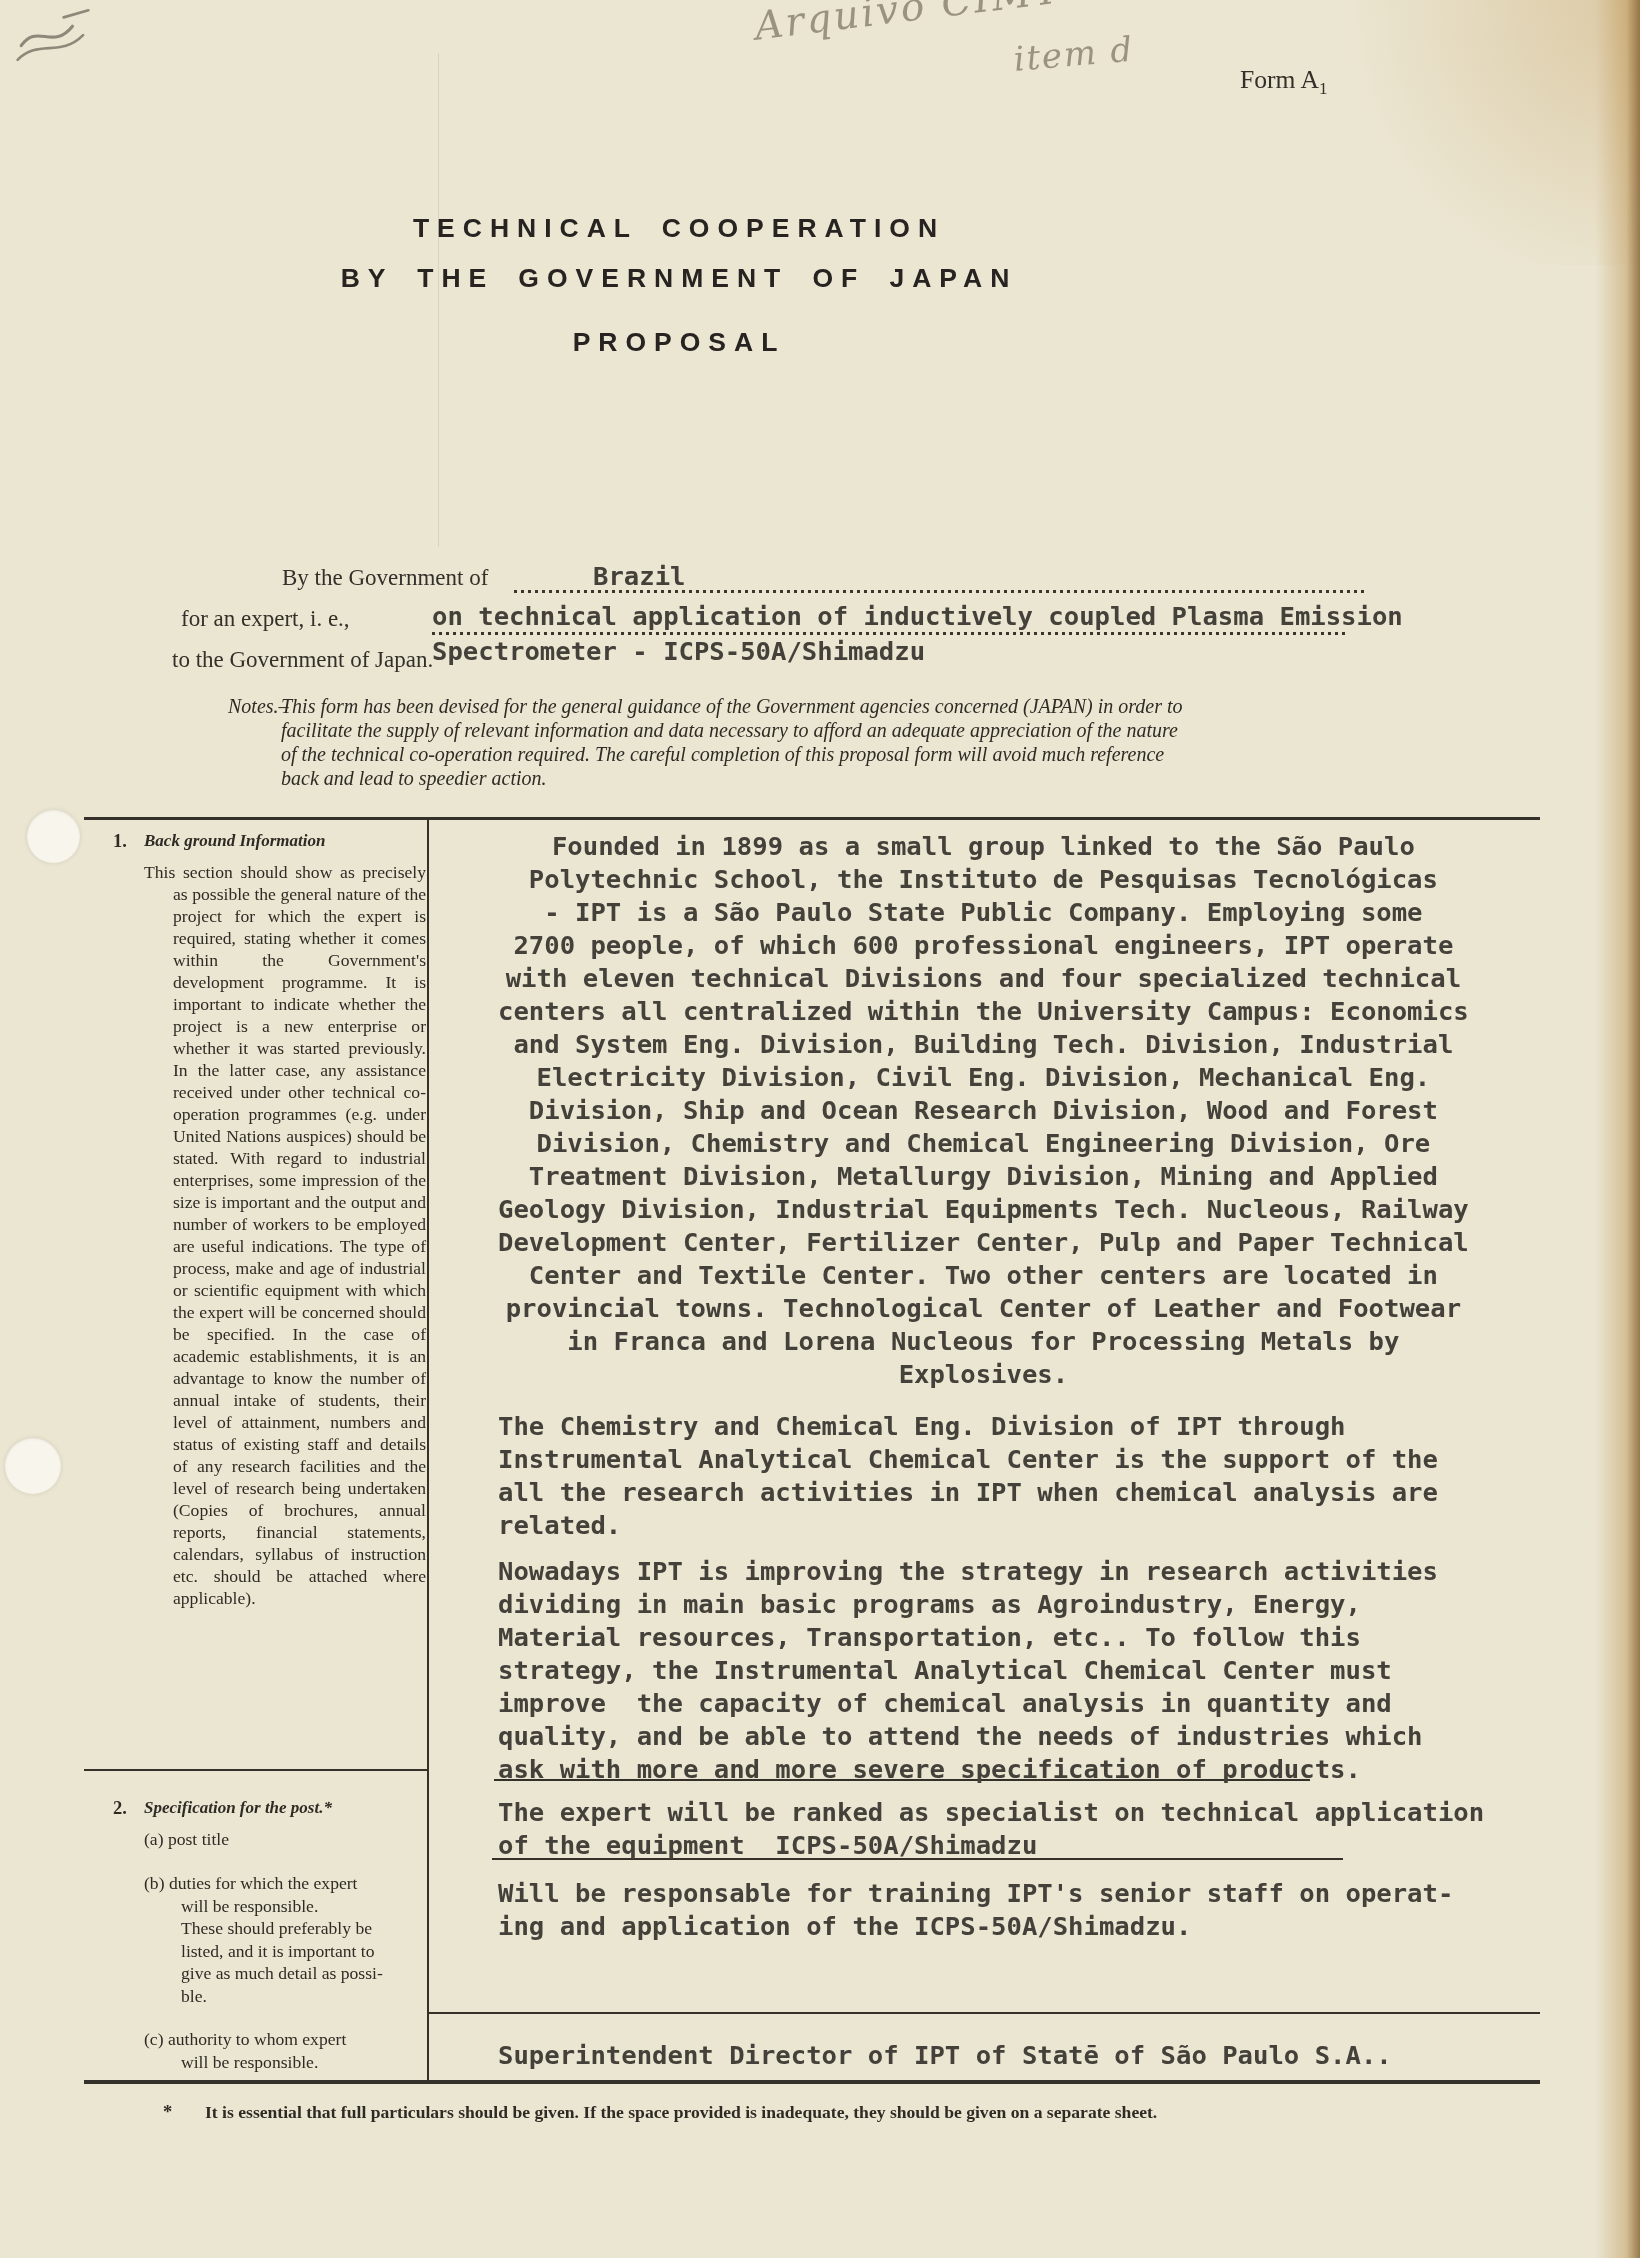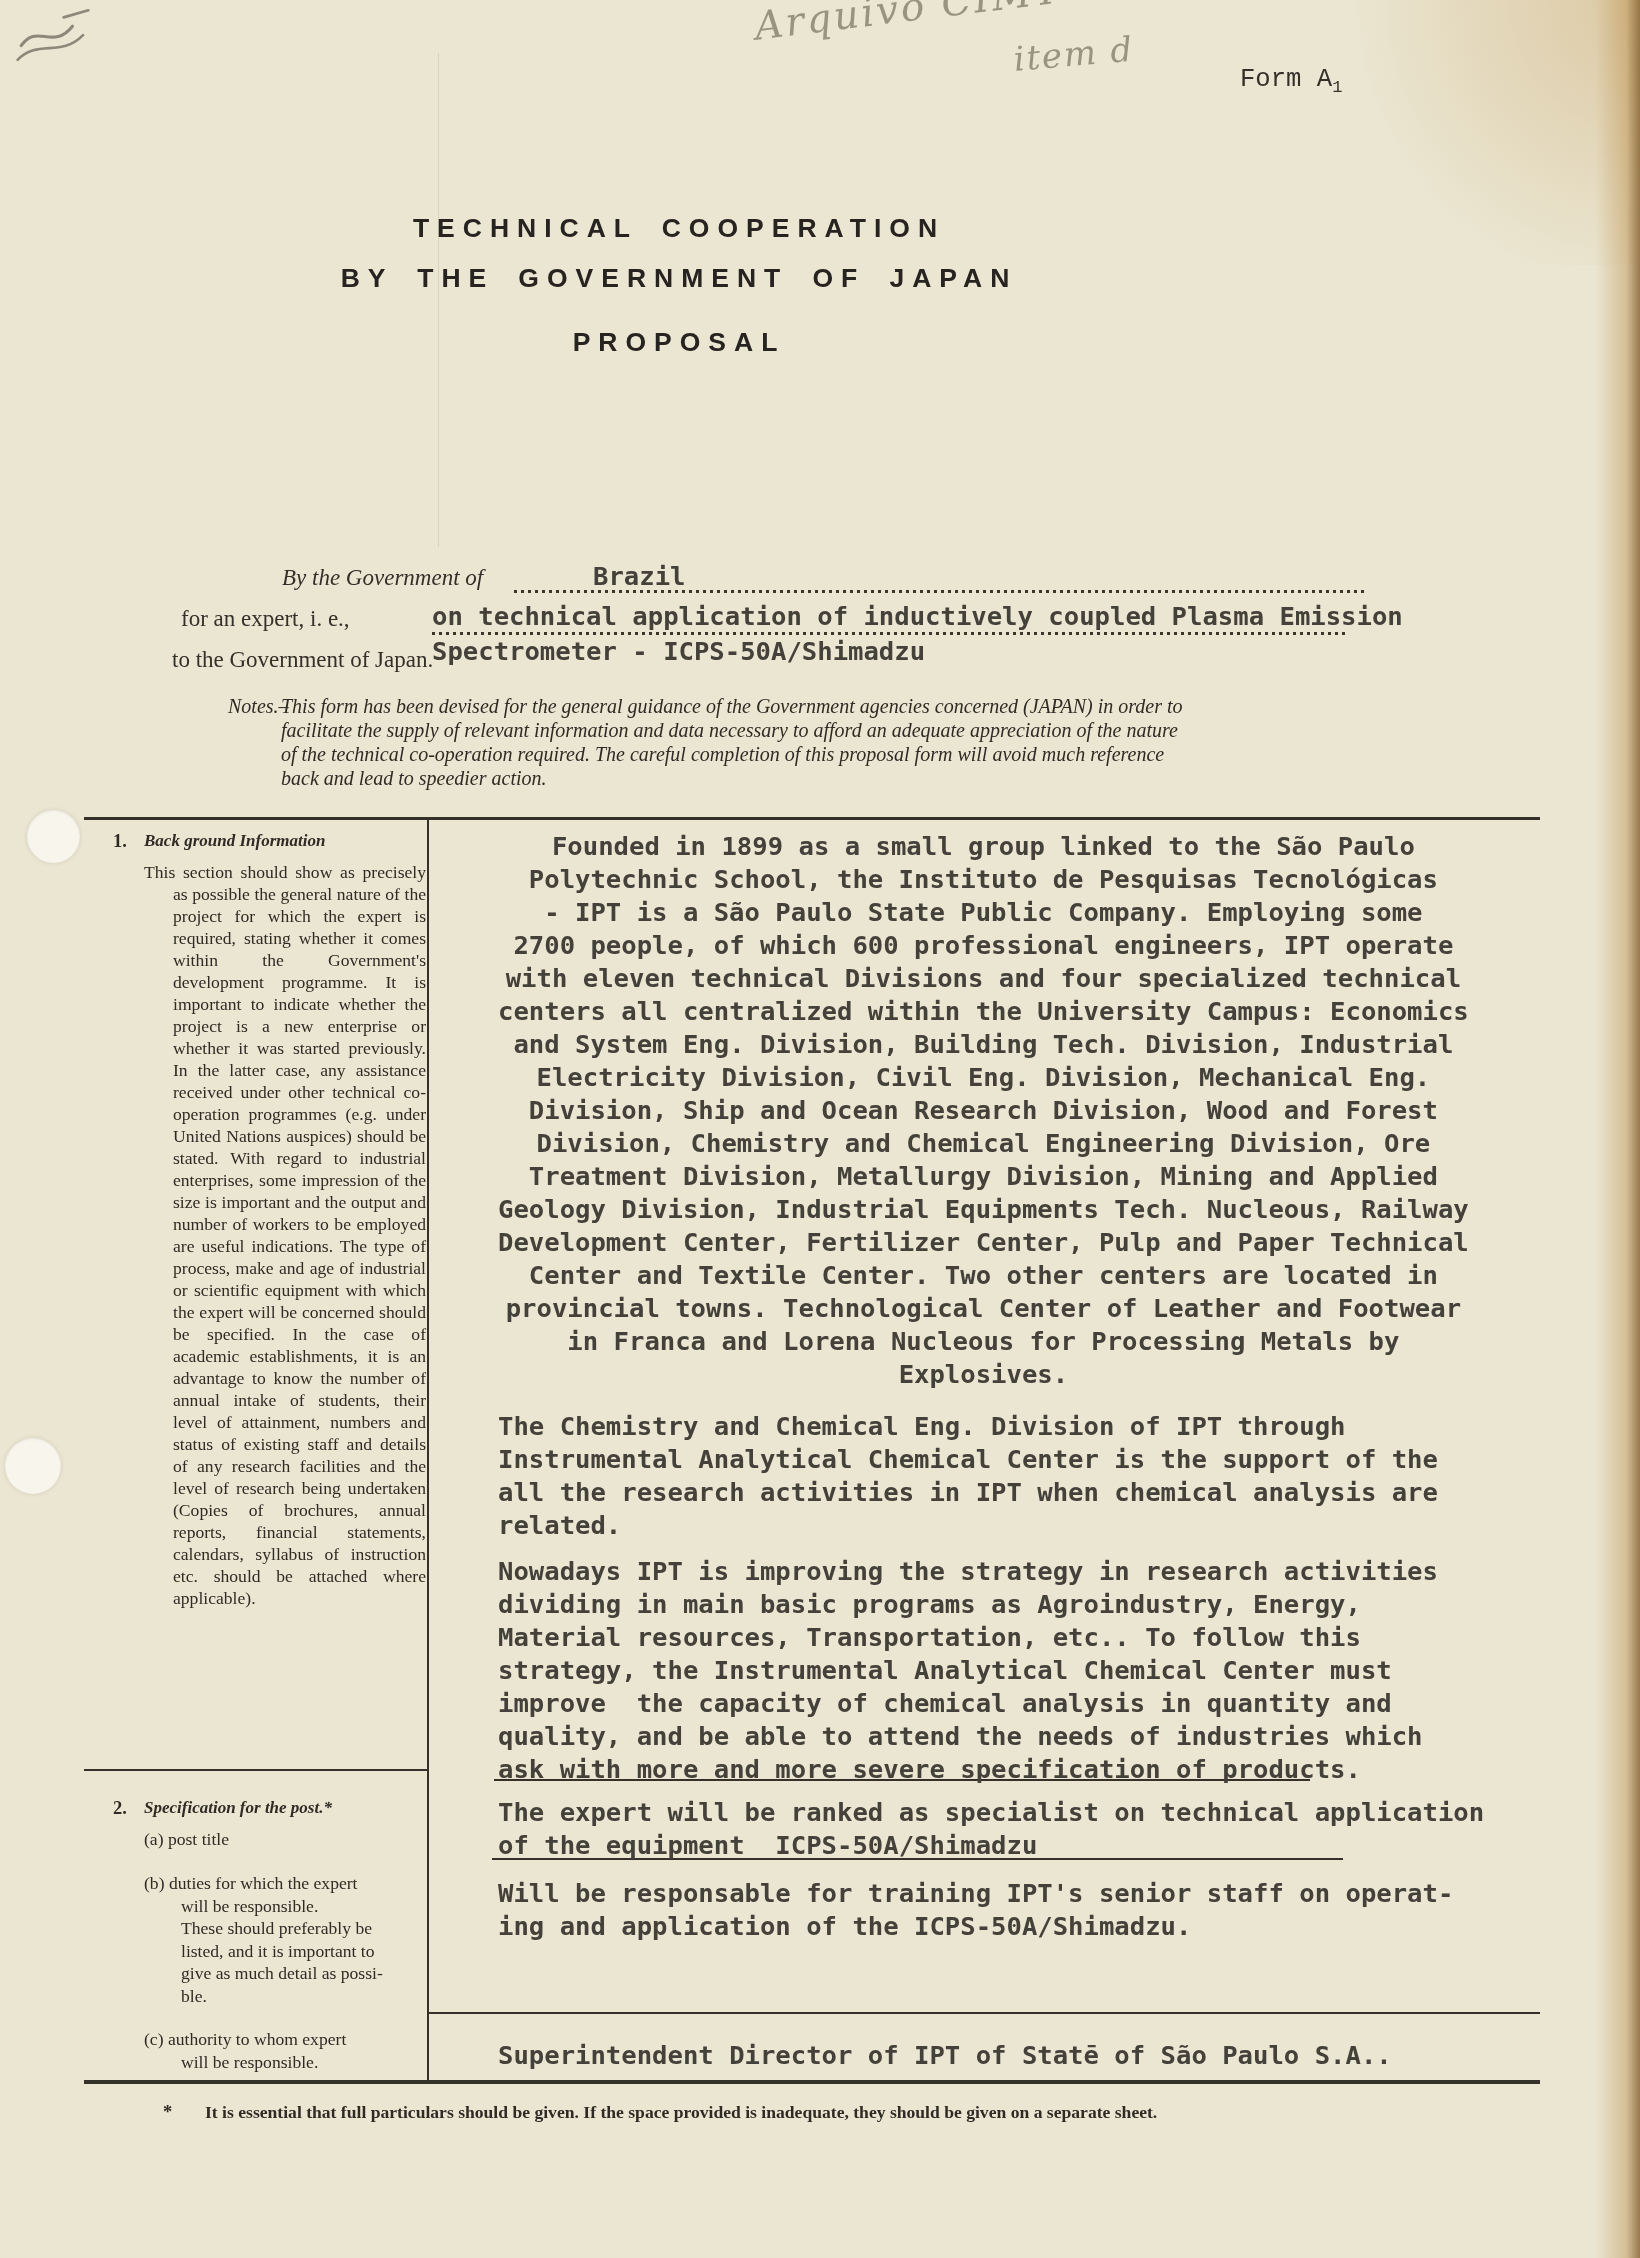--- a/index.html
+++ b/index.html
@@ -34,21 +34,21 @@
   .hole1{left:26.5px;top:810px;width:53px;height:53px;}
   .hole2{left:5.3px;top:1438px;width:56px;height:56px;}
   
   .hw{
     font-family:"DejaVu Serif", serif;
     font-style:italic;
     color:#99937f;
   }
   .hw-archive{left:752px;top:3.5px;font-size:39px;transform:rotate(-7deg);transform-origin:left top;letter-spacing:2.6px;}
   .hw-item{left:1012px;top:39px;font-size:34px;transform:rotate(-5deg);transform-origin:left top;letter-spacing:1.8px;}
-  .form-code{left:1240px;top:65px;font-size:25.6px;color:#33302a;font-family:Liberation Mono, monospace;}
+  .form-code{left:1240px;top:65px;font-size:25.6px;color:#33302a;}
   .form-code sub{font-size:17px;}
   
   .title-block{left:238px;top:0;width:882px;}
   .title-line{
     position:absolute;left:0;width:882px;text-align:center;
     font-family:"Liberation Sans", sans-serif;
     font-weight:bold;font-size:26.5px;letter-spacing:8px;word-spacing:8.8px;
     color:#262320;
   }
   .title-1{top:213px;}
@@ -57,21 +57,21 @@
   
   .serif-line{font-size:23px;color:#33302a;}
   .mono{
     font-family:"DejaVu Sans Mono", monospace;
     font-size:25.6px;color:#44413a;white-space:pre;line-height:33px;font-weight:bold;
   }
   .dotline{
     height:2.6px;
     background-image:repeating-linear-gradient(to right,#3a362c 0 2.6px, transparent 2.6px 7px);
   }
-  .by-label{left:282px;top:565px;font-style:italic;}
+  .by-label{left:282px;top:565px;}
   .by-dots{left:514px;top:590px;width:851px;}
   .by-value{left:593px;top:560px;}
   .expert-label{left:181px;top:606px;}
   .expert-value1{left:432px;top:600px;}
   .expert-dots{left:432px;top:632px;width:913px;}
   .expert-value2{left:432px;top:635px;}
   .to-label{left:172px;top:647px;}
   
   .notes-label{left:181px;top:695px;font-size:20px;font-style:italic;margin-left:47px;}
   .notes-body{left:281px;top:694px;width:1120px;font-size:20px;line-height:24px;font-style:italic;}

